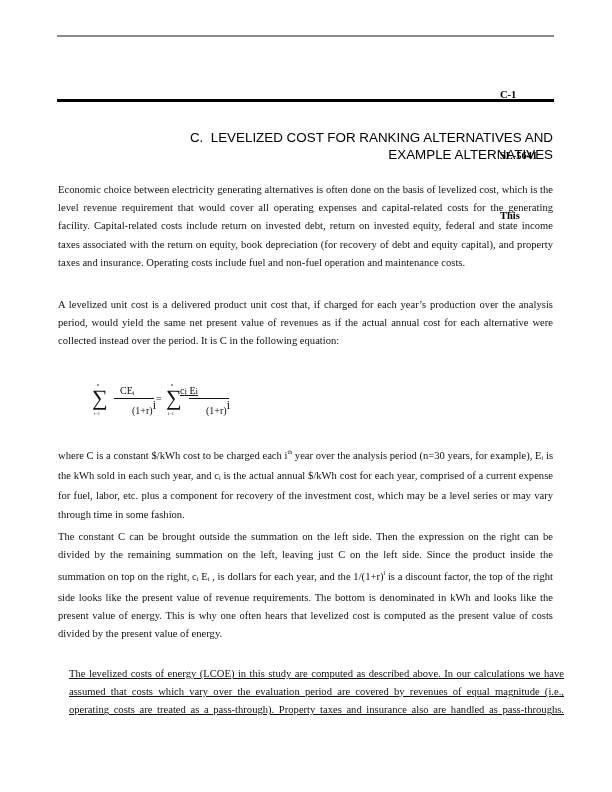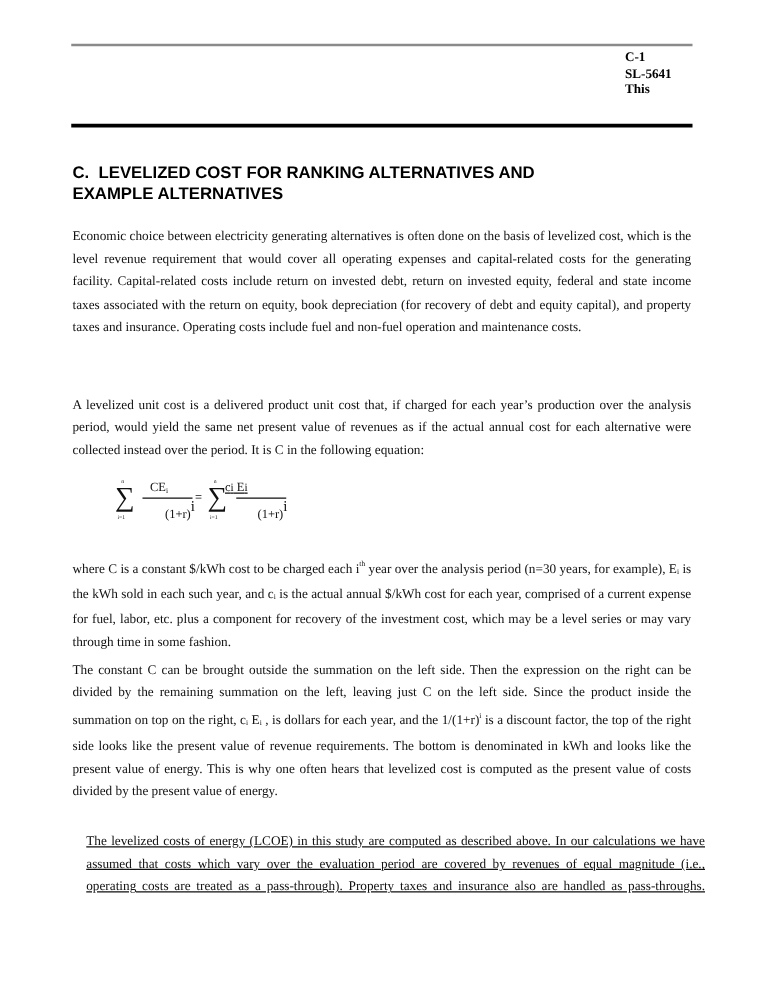--- a/index.html
+++ b/index.html
@@ -1,21 +1,21 @@
 <!DOCTYPE html>
 <html><head>
 <meta charset="utf-8">
 <style>
   html, body { margin: 0; padding: 0; background: #ffffff; }
   body { width: 612px; height: 792px; position: relative; overflow: hidden; font-family: "Liberation Serif", serif; color: #111; }
   .rule-top { position: absolute; left: 57px; top: 35px; width: 497px; height: 2px; background: #8a8a8a; }
   .rule-bottom { position: absolute; left: 57px; top: 99px; width: 497px; height: 3px; background: #000; }
   .hdr { position: absolute; left: 500px; top: 41px; font-family: "Liberation Serif", serif; font-weight: bold; font-size: 10.5px; line-height: 12.5px; color: #000; }
-  .hdr div { white-space: nowrap; }
-  .title { position: absolute; left: 58px; top: 129px; width: 495px; text-align: left; font-family: "Liberation Sans", sans-serif; font-weight: bold; font-size: 13.4px; line-height: 17px; color: #000; }
+  .hdr div { white-space: nowrap; margin-top: 48px; }
+  .title { position: absolute; left: 58px; top: 129px; width: 495px; text-align: right; font-family: "Liberation Sans", sans-serif; font-weight: normal; font-size: 13.4px; line-height: 17px; color: #000; }
   .para { position: absolute; left: 58px; width: 495px; font-size: 10.6px; line-height: 18.2px; text-align: justify; color: #111; }
   .para.last-justify { text-align-last: justify; }
   .eq { position: absolute; left: 92px; top: 383px; height: 40px; width: 160px; font-family: "Liberation Serif", serif; color: #111; }
   .sum { position: absolute; font-size: 22px; line-height: 22px; }
   .lim { position: absolute; font-size: 4.5px; line-height: 5px; }
   .num { position: absolute; font-size: 10px; line-height: 11px; }
   .den { position: absolute; font-size: 10px; line-height: 11px; margin-left: 16px; }
   .bar { position: absolute; height: 1px; background: #111; }
   .sup-i { font-size: 12px; position: relative; top: -5px; }
   .sub { font-size: 6px; vertical-align: -1px; }
@@ -34,21 +34,21 @@
 
 <div class="rule-bottom"></div>
 
 <div class="title">
   <div style="white-space:pre;">C.  LEVELIZED COST FOR RANKING ALTERNATIVES AND</div>
   <div>EXAMPLE ALTERNATIVES</div>
 </div>
 
 <p class="para" style="top:181px; margin:0;">Economic choice between electricity generating alternatives is often done on the basis of levelized cost, which is the level revenue requirement that would cover all operating expenses and capital-related costs for the generating facility. Capital-related costs include return on invested debt, return on invested equity, federal and state income taxes associated with the return on equity, book depreciation (for recovery of debt and equity capital), and property taxes and insurance. Operating costs include fuel and non-fuel operation and maintenance costs.</p>
 
-<p class="para" style="top:316px; margin:0;">A levelized unit cost is a delivered product unit cost that, if charged for each year’s production over the analysis period, would yield the same net present value of revenues as if the actual annual cost for each alternative were collected instead over the period. It is C in the following equation:</p>
+<p class="para" style="top:296px; margin:0;">A levelized unit cost is a delivered product unit cost that, if charged for each year’s production over the analysis period, would yield the same net present value of revenues as if the actual annual cost for each alternative were collected instead over the period. It is C in the following equation:</p>
 
 <div class="eq">
 
   <span class="lim" style="left:5px; top:-1px;">n</span>
   <span class="sum" style="left:0px; top:4px;">∑</span>
   <span class="lim" style="left:2px; top:28px;">i=1</span>
   <span class="num" style="left:28px; top:2px;"><span>CE</span><span class="sub">i</span></span>
   <div class="bar" style="left:22px; top:15px; width:40px;"></div>
   <span class="den" style="left:24px; top:22px;"><span>(1+r)</span><span class="sup-i">i</span></span>
   <span class="num" style="left:64px; top:10px;">=</span>

